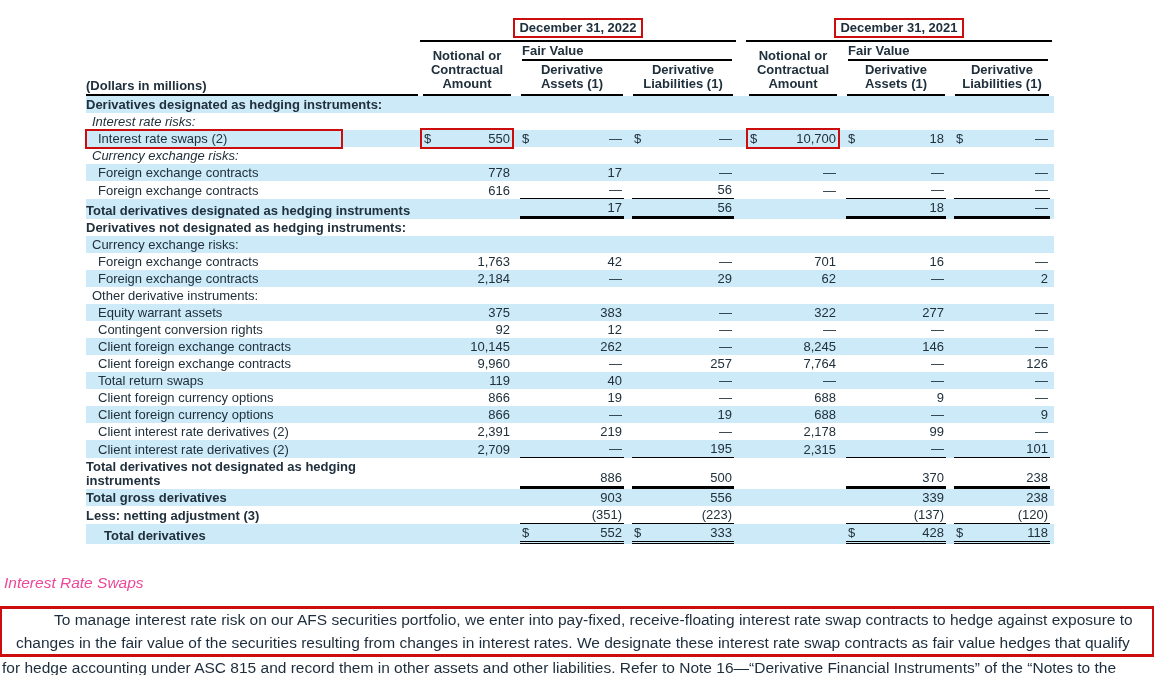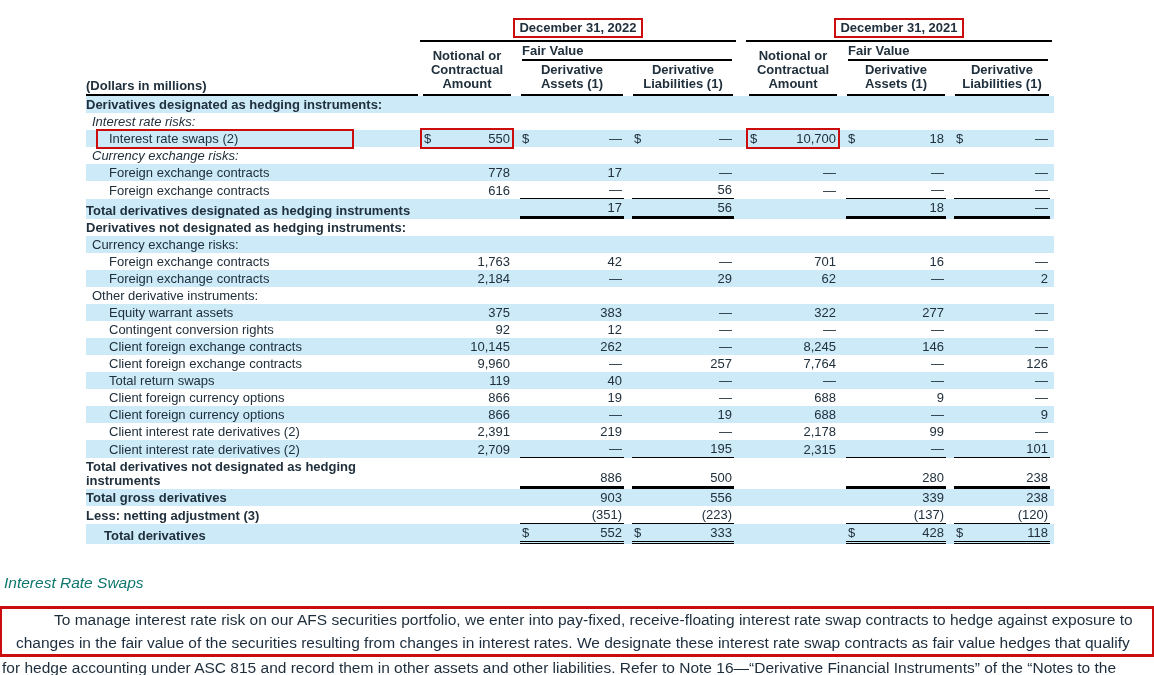--- a/index.html
+++ b/index.html
@@ -23,37 +23,37 @@
   .colh{vertical-align:bottom;}
   .colh .hh{border-bottom:2.5px solid #000;text-align:center;white-space:pre-line;padding:2px 0 3px 0;margin:0 5px;}
   .lbl-head .hh{text-align:left;margin:0;padding-bottom:1px;border-bottom:2.5px solid #000;}
 
   
   tr.shade td{background:#cdeaf9;}
   .lblcell span{display:inline-block;}
   .sec{font-weight:bold;padding-left:0;}
   .sub{font-style:italic;padding-left:6px;}
   .sub2{padding-left:6px;}
-  .item{padding-left:23px;}
+  .item{padding-left:12px;}
   .grand{font-weight:bold;padding-left:18px;}
   .lblcell{padding-top:1.5px;padding-bottom:1.5px;}
   td.num{padding:0 4px;}
   td.spc{padding:0;}
   .ci{display:flex;align-items:flex-end;padding:1.5px 2px;min-height:14px;}
   .ci .val{margin-left:auto;}
   .ci .cur{margin-right:auto;}
   .u1{border-bottom:1.5px solid #000;}
   .u3{border-bottom:3px solid #000;}
   .dbl{border-bottom:3px double #000;}
   .boxed{outline:2.5px solid #cc0d0d;outline-offset:0px;}
   .redbox-label{box-sizing:border-box;margin-left:-10px;padding-left:10px;width:252px;
                 outline:2.5px solid #cc0d0d;outline-offset:1px;}
 
   
-  .swaps-heading{font-style:italic;font-size:15.5px;margin:30px 0 0 4px;color:#0f766e;}
+  .swaps-heading{font-style:italic;font-size:15.5px;margin:30px 0 0 4px;color:#ec4899;}
   .para{font-size:15.5px;line-height:22.5px;margin:14px 2px 0 2px;color:#1d2d3b;}
   .pline{white-space:nowrap;}
   .indent{text-indent:38px;}
   .redbox-par{border:3px solid #cc0d0d;margin:0 -3px;padding:0 14px;}
 </style>
 </head>
 <body>
 
 <div class="page">
 
@@ -781,21 +781,21 @@
             <div class="ci u3">
               <span class="val">500</span>
             </div>
           </td>
           <td class="spc"></td>
           <td class="num">
             <div class="ci"></div>
           </td>
           <td class="num">
             <div class="ci u3">
-              <span class="val">280</span>
+              <span class="val">370</span>
             </div>
           </td>
           <td class="num">
             <div class="ci u3">
               <span class="val">238</span>
             </div>
           </td>
         </tr>
         <tr class="shade">
           <td class="lblcell sec"><span>Total gross derivatives</span></td>

